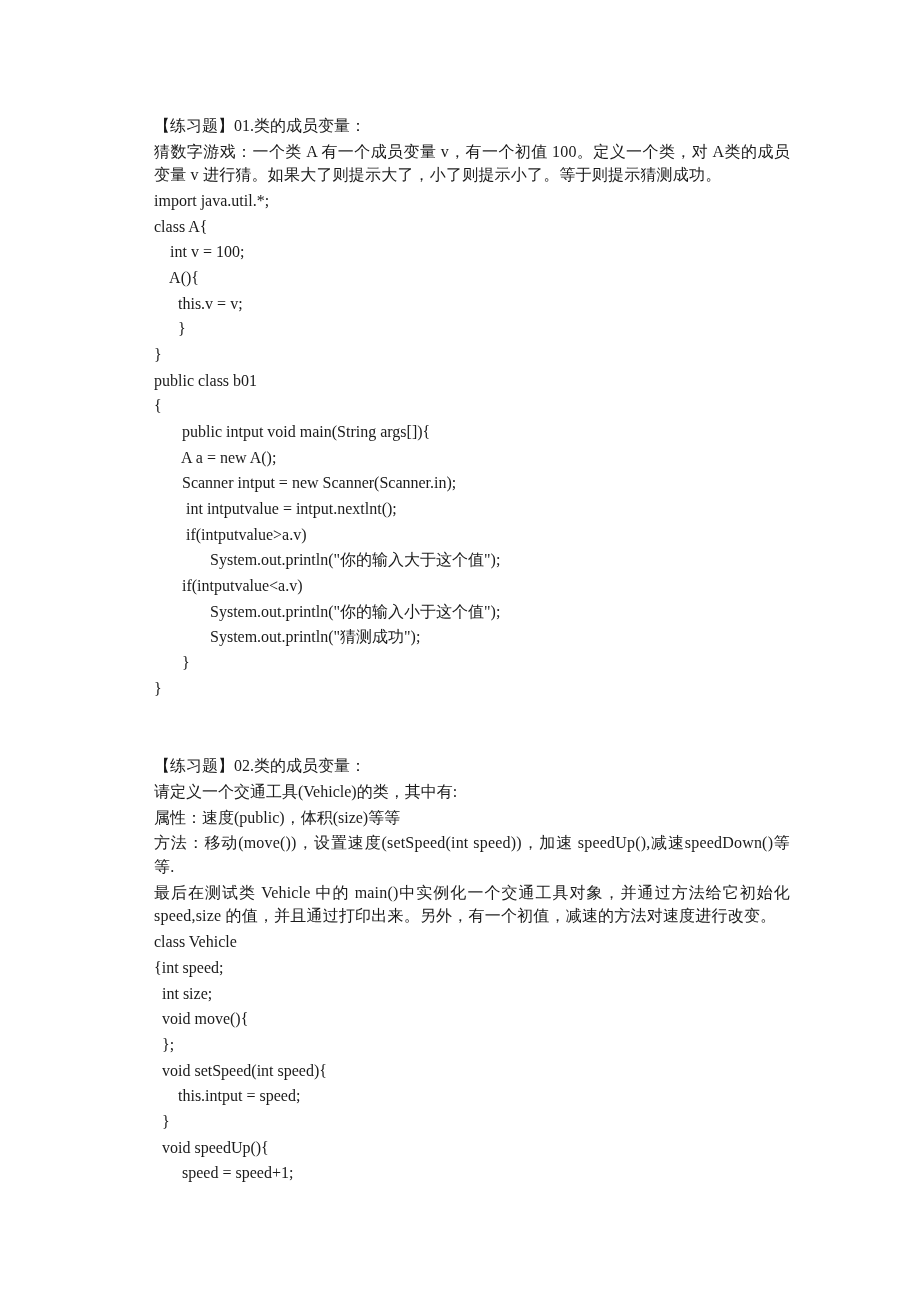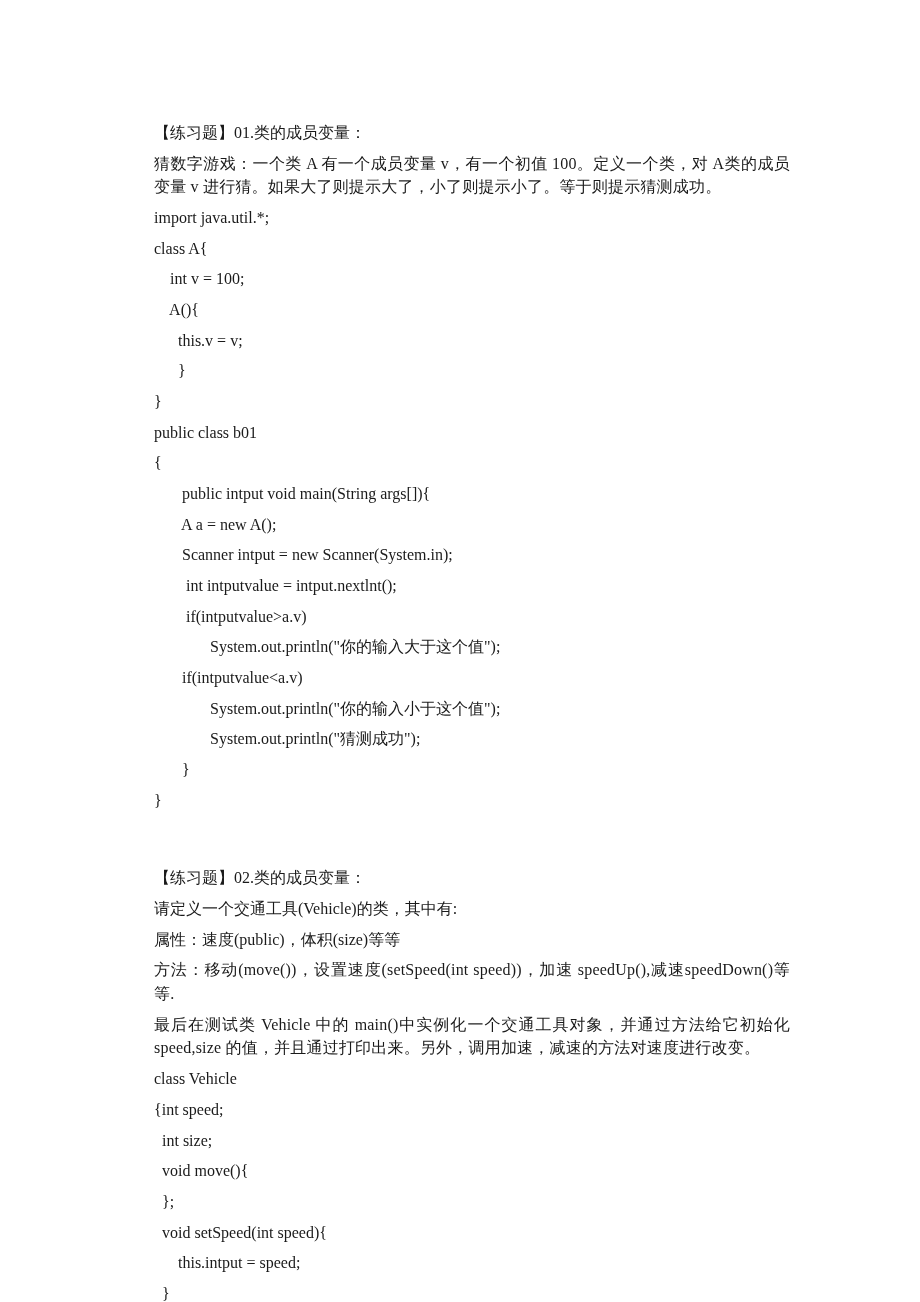--- a/index.html
+++ b/index.html
@@ -11,21 +11,21 @@
     width: 920px;
     min-height: 1302px;
     box-sizing: border-box;
     padding: 114px 130px 80px 154px;
     font-family: "Times New Roman", "SimSun", serif;
     font-size: 16px;
     color: #1a1a1a;
     line-height: 1.48;
   }
   .para {
-    margin: 7px 0 2px 0;
+    margin: 0 0 2px 0;
     white-space: pre;
   }
   .blank {
     height: 22px;
   }
   .justify {
     white-space: normal;
     text-align: justify;
     letter-spacing: 0.2px;
   }
@@ -40,35 +40,35 @@
     <p class="para">class A{</p>
     <p class="para">    int v = 100;</p>
     <p class="para">    A(){</p>
     <p class="para">      this.v = v;</p>
     <p class="para">      }</p>
     <p class="para">}</p>
     <p class="para">public class b01</p>
     <p class="para">{</p>
     <p class="para">       public intput void main(String args[]){</p>
     <p class="para">       A a = new A();</p>
-    <p class="para">       Scanner intput = new Scanner(System.in);</p>
+    <p class="para">       Scanner intput = new Scanner(Scanner.in);</p>
     <p class="para">        int intputvalue = intput.nextlnt();</p>
     <p class="para">        if(intputvalue&gt;a.v)</p>
     <p class="para">              System.out.println("你的输入大于这个值");</p>
     <p class="para">       if(intputvalue&lt;a.v)</p>
     <p class="para">              System.out.println("你的输入小于这个值");</p>
     <p class="para">              System.out.println("猜测成功");</p>
     <p class="para">       }</p>
     <p class="para">}</p>
     <p class="blank"></p>
     <p class="para">【练习题】02.类的成员变量：</p>
     <p class="para">请定义一个交通工具(Vehicle)的类，其中有:</p>
     <p class="para">属性：速度(public)，体积(size)等等</p>
     <p class="para justify">方法：移动(move())，设置速度(setSpeed(int speed))，加速 speedUp(),减速speedDown()等等.</p>
-    <p class="para justify">最后在测试类 Vehicle 中的 main()中实例化一个交通工具对象，并通过方法给它初始化 speed,size 的值，并且通过打印出来。另外，调用加速，减速的方法对速度进行改变。</p>
+    <p class="para justify">最后在测试类 Vehicle 中的 main()中实例化一个交通工具对象，并通过方法给它初始化 speed,size 的值，并且通过打印出来。另外，有一个初值，减速的方法对速度进行改变。</p>
     <p class="para">class Vehicle</p>
     <p class="para">{int speed;</p>
     <p class="para">  int size;</p>
     <p class="para">  void move(){</p>
     <p class="para">  };</p>
     <p class="para">  void setSpeed(int speed){</p>
     <p class="para">      this.intput = speed;</p>
     <p class="para">  }</p>
     <p class="para">  void speedUp(){</p>
     <p class="para">       speed = speed+1;</p>

